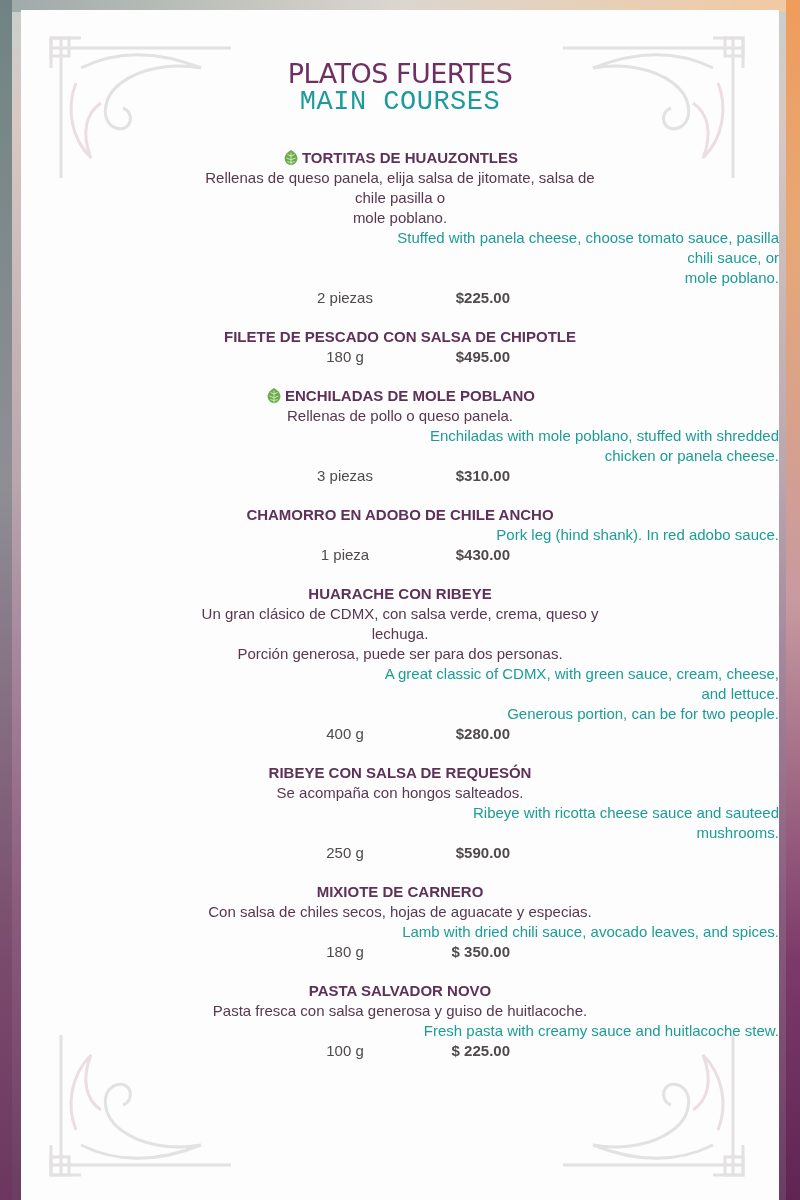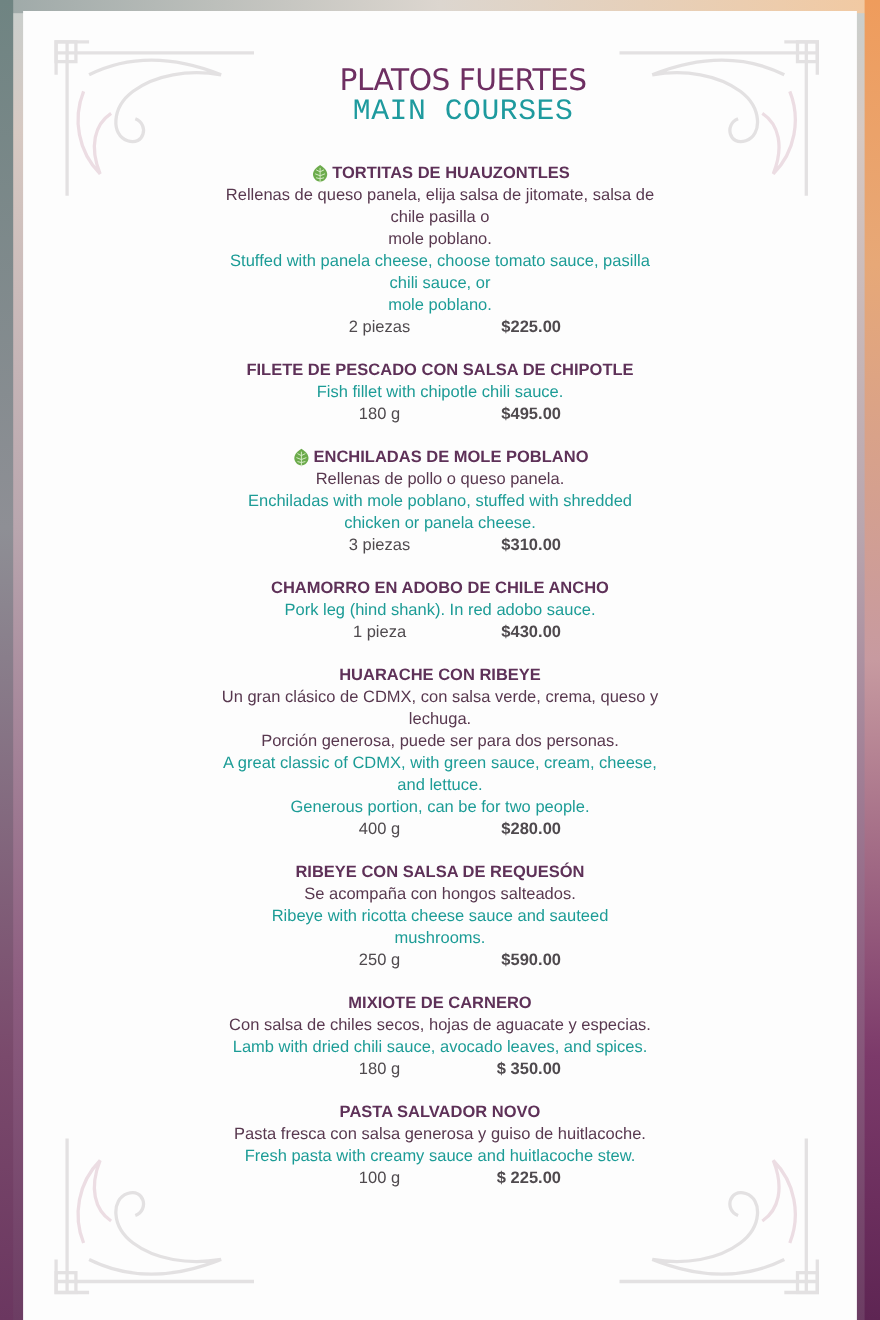--- a/index.html
+++ b/index.html
@@ -24,39 +24,39 @@
     position: absolute; left: 21px; top: 10px; width: 758px; height: 1190px;
     background: #fdfdfd;
   }
   .corner { position: absolute; width: 190px; height: 160px; }
   .corner svg { width: 100%; height: 100%; }
   .c-tl { left: 20px; top: 18px; }
   .c-tr { right: 26px; top: 18px; transform: scaleX(-1); }
   .c-bl { left: 20px; bottom: 15px; transform: scaleY(-1); }
   .c-br { right: 26px; bottom: 15px; transform: scale(-1,-1); }
 
-  .title-block { position: absolute; top: 50px; left: 0; width: 758px; text-align: center; padding-left: 21px; }
+  .title-block { position: absolute; top: 50px; left: 0; width: 758px; text-align: center; }
   .title-es {
     font-family: "DejaVu Sans", sans-serif; font-size: 27px; color: #6e2f62;
     letter-spacing: -0.5px; line-height: 28px; font-weight: normal;
   }
   .title-en {
     font-family: Liberation Mono, monospace; font-size: 27px; color: #1e9a9e;
     letter-spacing: 0.5px; line-height: 28px;
   }
 
   .menu { position: absolute; top: 138px; left: 0; width: 758px; text-align: center; }
   .item { margin-bottom: 19px; }
   .name {
     font-weight: bold; font-size: 15px; color: #5e3158; line-height: 20px;
     display: flex; align-items: center; justify-content: center;
   }
   .leaf { width: 18px; height: 18px; margin-right: 2px; display: inline-block; }
   .es { font-size: 15px; color: #58384f; line-height: 20px; white-space: pre-line; }
-  .en { font-size: 15px; color: #1c9c96; line-height: 20px; white-space: pre-line; }
+  .en { font-size: 15px; color: #1c9c96; line-height: 20px; white-space: pre-line; text-align: right; }
   .meta { font-size: 15px; line-height: 20px; color: #4f4a4e; display: flex; justify-content: center; }
   .meta .portion { width: 110px; text-align: center; }
   .meta .price { font-weight: bold; width: 110px; text-align: right; }
 </style>
 </head>
 <body>
 
 <div class="edge-top"></div>
 <div class="edge-left"></div>
 <div class="edge-right"></div>
@@ -120,21 +120,20 @@
       <div class="meta">
         <span class="portion">2 piezas</span>
         <span class="price">$225.00</span>
       </div>
     </div>
 
     <div class="item">
       <div class="name">
         <span>FILETE DE PESCADO CON SALSA DE CHIPOTLE</span>
       </div>
-      <div class="en">Fish fillet with chipotle chili sauce.</div>
       <div class="meta">
         <span class="portion">180 g</span>
         <span class="price">$495.00</span>
       </div>
     </div>
 
     <div class="item">
       <div class="name">
         <svg class="leaf" viewBox="0 0 20 20">
           <path d="M10 1 C15 4 18 8 17 12 C16 16 13 18 10 18 C7 18 4 16 3 12 C2 8 5 4 10 1 Z" fill="#6cab4c"></path>

